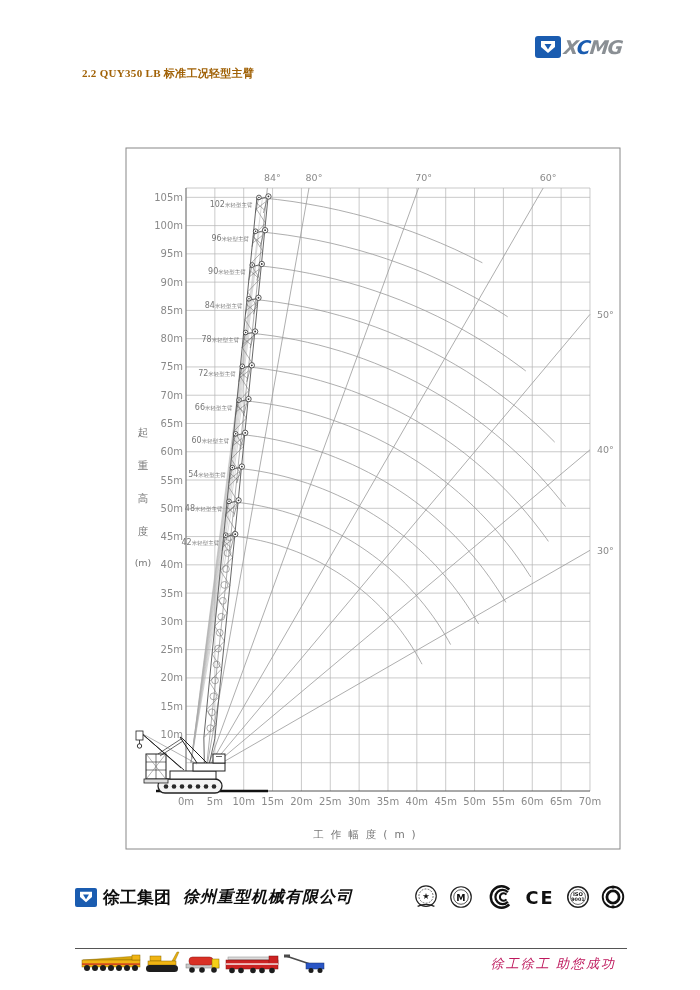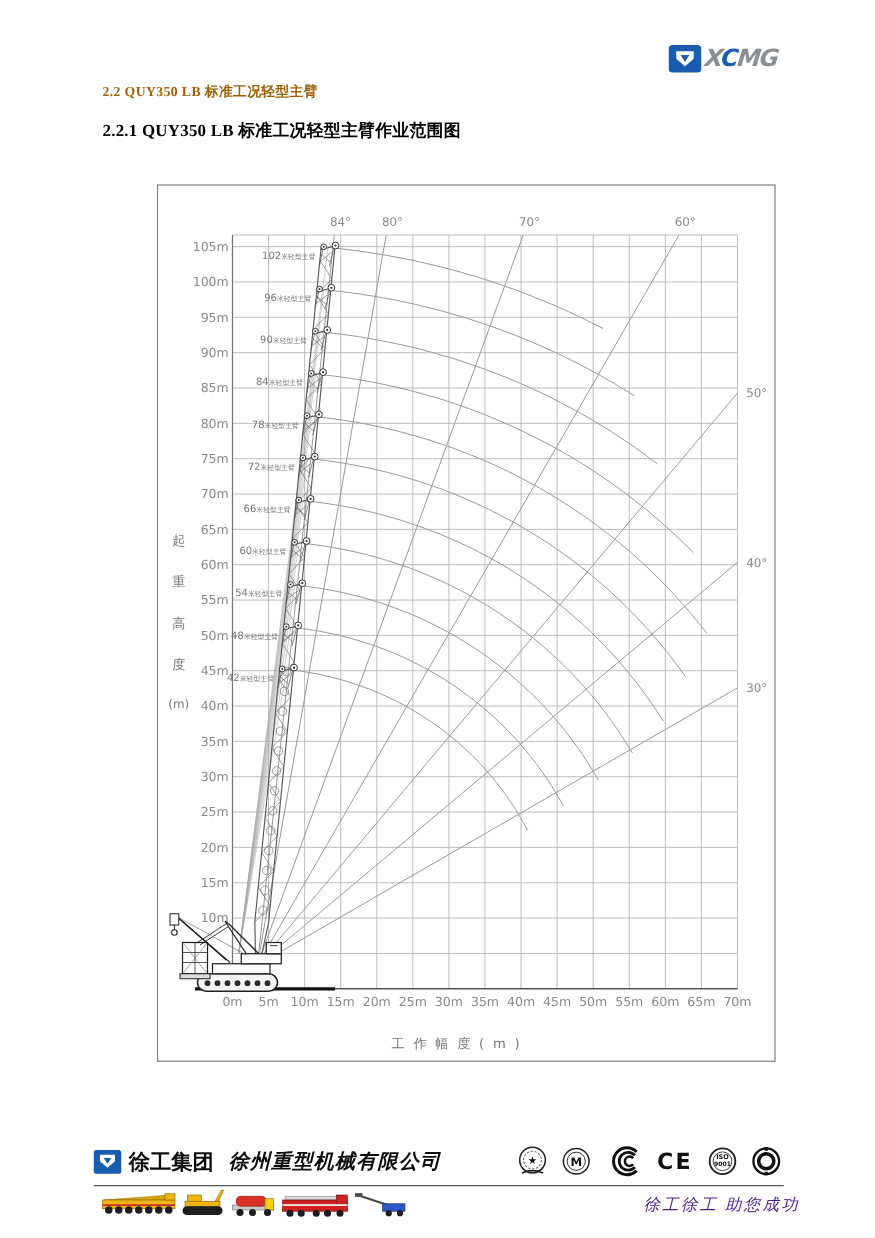--- a/index.html
+++ b/index.html
@@ -8,38 +8,37 @@
   
   .title1{position:absolute;left:82px;top:66px;font-size:11px;font-weight:bold;color:#a16207;letter-spacing:.3px;}
   .title2{position:absolute;left:82px;top:96px;font-size:13.5px;font-weight:bold;color:#000;letter-spacing:.2px;}
   .xcmg-logo{position:absolute;left:535px;top:36px;display:flex;align-items:center;gap:3px;}
   .logo-box{width:26px;height:22px;background:#1a5cb0;border-radius:3px;display:flex;align-items:center;justify-content:center;}
   .logo-word{font-family:"DejaVu Sans",sans-serif;font-weight:900;font-style:italic;font-size:19px;letter-spacing:-1px;transform:skewX(-6deg);}
   .logo-word .g1{color:#8a8f94;} .logo-word .b1{color:#1a5cb0;}
   
   .chart-wrap{position:absolute;left:0;top:0;width:700px;height:880px;}
   
-  .footer-row1{position:absolute;left:75px;top:912px;width:552px;height:34px;display:flex;align-items:center;gap:34px;}
+  .footer-row1{position:absolute;left:75px;top:880px;width:552px;height:34px;display:flex;align-items:center;gap:34px;}
   .f-logo{display:flex;align-items:center;gap:4px;}
   .f-logo-box{width:22px;height:19px;background:#1a5cb0;border-radius:2px;display:flex;align-items:center;justify-content:center;}
   .f-prefix{font-family:"DejaVu Sans",sans-serif;font-weight:900;font-size:17px;color:#0d0d0d;letter-spacing:0px;margin-left:2px;}
   .f-name{font-family:"DejaVu Sans",sans-serif;font-weight:bold;font-size:16px;color:#0d0d0d;margin-left:8px;letter-spacing:1px;font-style:italic;}
   .f-certs{margin-left:auto;display:flex;align-items:center;gap:7px;}
   .f-divider{position:absolute;left:75px;top:948px;width:552px;height:0;border-top:1.4px solid #555;}
   .vehicles{position:absolute;left:80px;top:951px;}
-  .slogan{position:absolute;right:60px;top:955px;font-size:13px;font-style:italic;color:#4c1d95;
+  .slogan{position:absolute;right:84px;top:955px;font-size:13px;font-style:italic;color:#be185d;
           font-family:"Liberation Serif",serif;letter-spacing:2px;}
 </style>
 </head>
 <body>
 
 <div class="page">
 
   <div class="title1">2.2 QUY350 LB 标准工况轻型主臂</div>
-  <div class="title2">2.2.1 QUY350 LB 标准工况轻型主臂作业范围图</div>
 
   <div class="xcmg-logo">
     <div class="logo-box">
       <svg width="16" height="14" viewBox="0 0 16 14">
         <path d="M1 1 H15 L15 7 L8 13 L1 7 Z" fill="#ffffff"></path>
         <path d="M4.5 4 H11.5 L8 9.5 Z" fill="#1a5cb0"></path>
       </svg>
     </div>
     <div class="logo-word"><span class="g1">X</span><span class="b1">C</span><span class="g1">M</span><span class="g1">G</span></div>
   </div>

